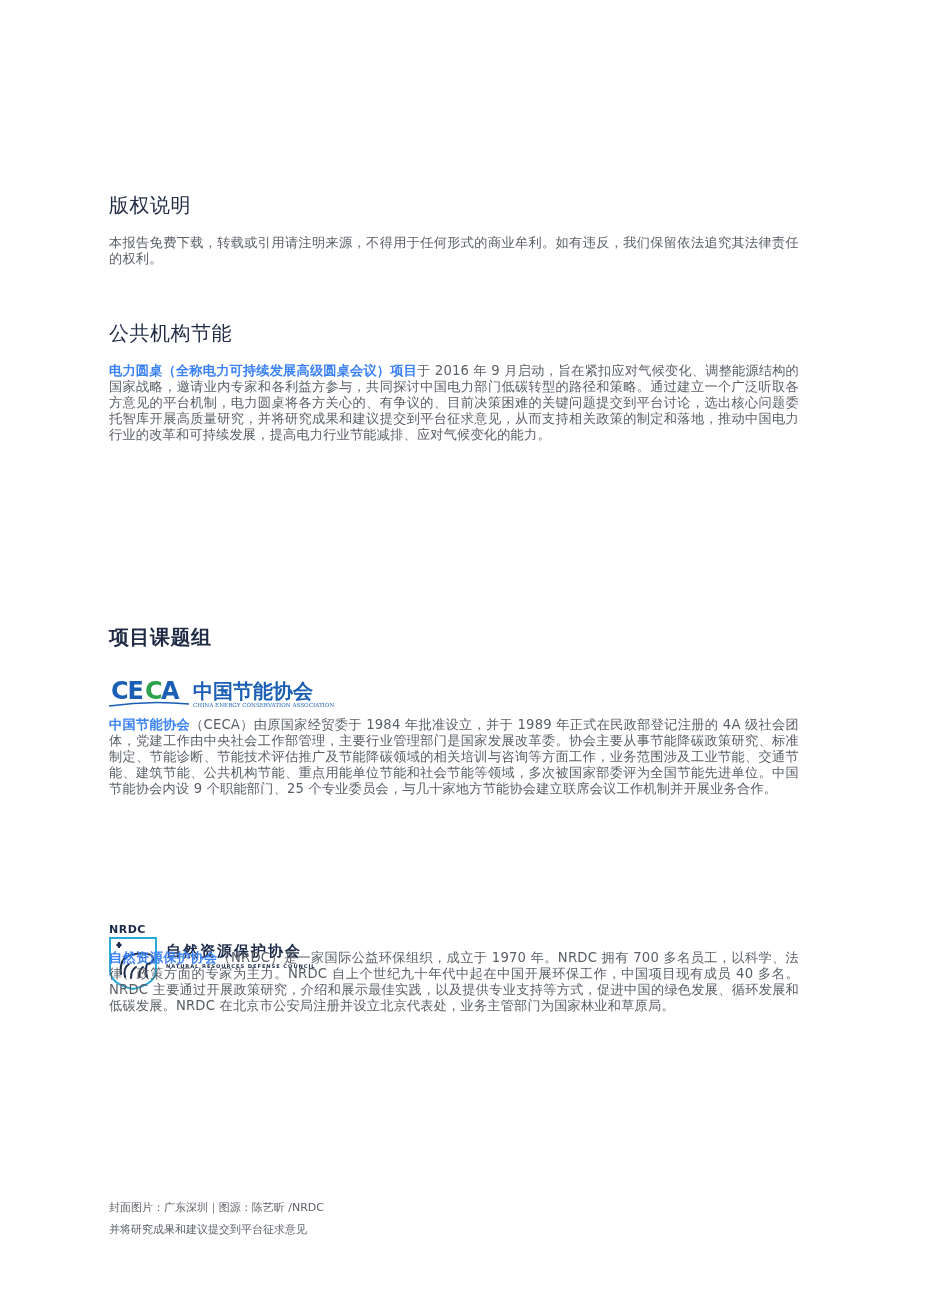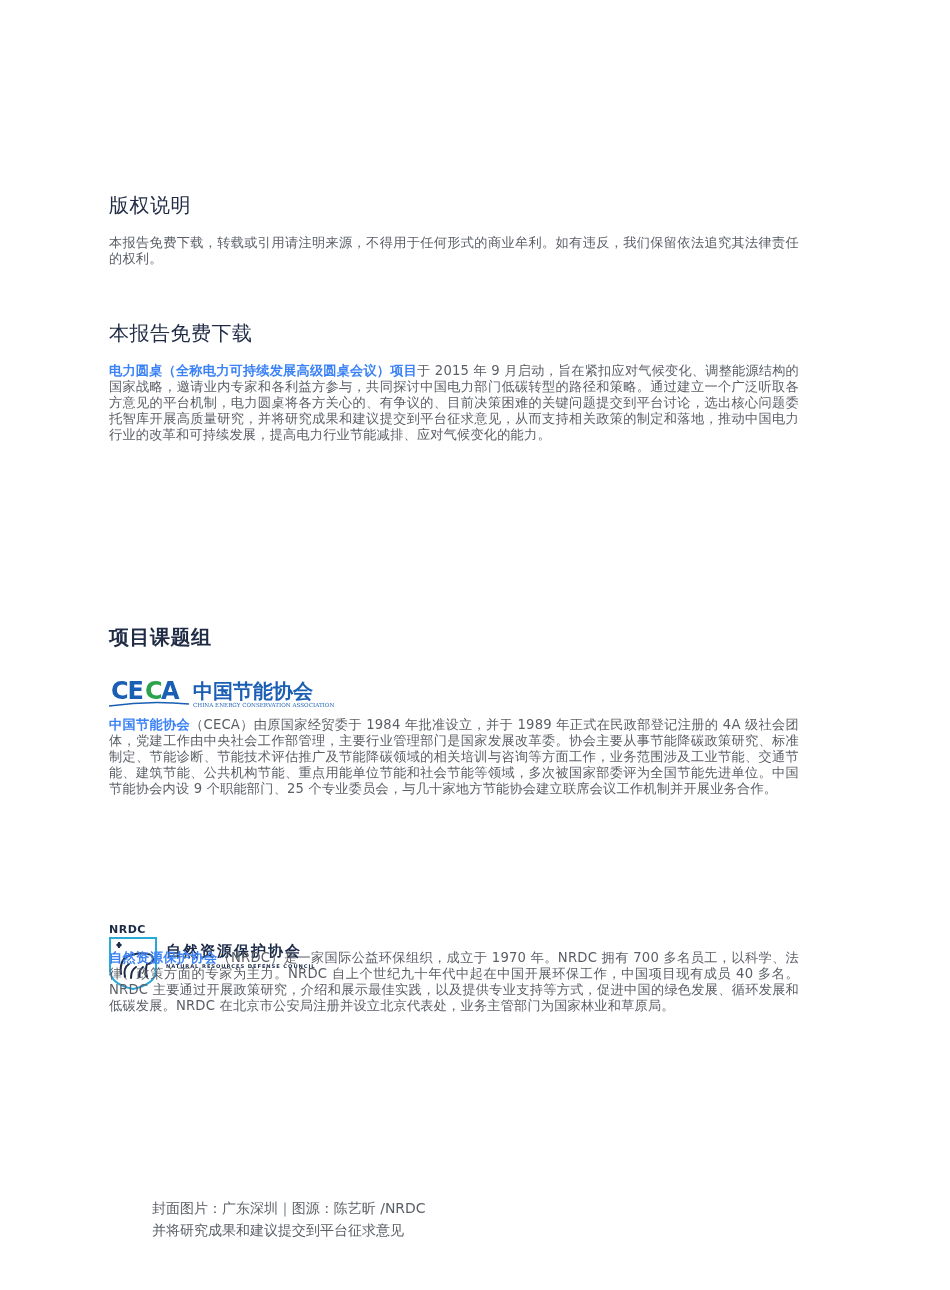--- a/index.html
+++ b/index.html
@@ -3,32 +3,32 @@
 <meta charset="utf-8">
 <style>
   * { margin: 0; padding: 0; box-sizing: border-box; }
   html, body { width: 950px; height: 1290px; background: #ffffff; }
   body { position: relative; font-family: "DejaVu Sans", "Liberation Sans", sans-serif; color: #555a60; overflow: hidden; }
   .page { position: absolute; left: 109px; top: 0; width: 690px; }
   .h { position: absolute; left: 0; font-size: 20px; color: #1f2a44; font-weight: normal; letter-spacing: 0.5px; white-space: nowrap; }
   .para { position: absolute; left: 0; width: 690px; font-size: 13.2px; line-height: 16px; color: #5a5f66; text-align: justify; letter-spacing: 0.2px; }
   .para b { color: #3b82f6; font-weight: bold; }
   .logo { position: absolute; left: 0; }
-  .footer { position: absolute; left: 0; font-size: 14px; color: #5a5f66; line-height: 22px; white-space: nowrap; margin-left: 43px; }
+  .footer { position: absolute; left: 0; font-size: 11px; color: #5a5f66; line-height: 22px; white-space: nowrap; }
 </style>
 </head>
 <body>
 
 <div class="page">
 
   <h2 class="h" style="top:192px;">版权说明</h2>
   <p class="para" style="top:235px;">本报告免费下载，转载或引用请注明来源，不得用于任何形式的商业牟利。如有违反，我们保留依法追究其法律责任的权利。</p>
 
-  <h2 class="h" style="top:320px;">本报告免费下载</h2>
-  <p class="para" style="top:363px;"><b>电力圆桌（全称电力可持续发展高级圆桌会议）项目</b><span>于 2015 年 9 月启动，旨在紧扣应对气候变化、调整能源结构的国家战略，邀请业内专家和各利益方参与，共同探讨中国电力部门低碳转型的路径和策略。通过建立一个广泛听取各方意见的平台机制，电力圆桌将各方关心的、有争议的、目前决策困难的关键问题提交到平台讨论，选出核心问题委托智库开展高质量研究，并将研究成果和建议提交到平台征求意见，从而支持相关政策的制定和落地，推动中国电力行业的改革和可持续发展，提高电力行业节能减排、应对气候变化的能力。</span></p>
+  <h2 class="h" style="top:320px;">公共机构节能</h2>
+  <p class="para" style="top:363px;"><b>电力圆桌（全称电力可持续发展高级圆桌会议）项目</b><span>于 2016 年 9 月启动，旨在紧扣应对气候变化、调整能源结构的国家战略，邀请业内专家和各利益方参与，共同探讨中国电力部门低碳转型的路径和策略。通过建立一个广泛听取各方意见的平台机制，电力圆桌将各方关心的、有争议的、目前决策困难的关键问题提交到平台讨论，选出核心问题委托智库开展高质量研究，并将研究成果和建议提交到平台征求意见，从而支持相关政策的制定和落地，推动中国电力行业的改革和可持续发展，提高电力行业节能减排、应对气候变化的能力。</span></p>
 
   <h2 class="h" style="top:624px;font-weight:bold;">项目课题组</h2>
 
   <div class="logo" style="top:674px; width:230px; height:36px;text-decoration:underline;">
     <svg width="230" height="36" viewBox="0 0 230 36">
       <text x="2" y="25" font-family="DejaVu Sans, sans-serif" font-weight="bold" font-size="24" fill="#1a5fb4" letter-spacing="-1">CE</text>
       <text x="36" y="25" font-family="DejaVu Sans, sans-serif" font-weight="bold" font-size="24" fill="#2aa34a" letter-spacing="-1">C</text>
       <text x="52" y="25" font-family="DejaVu Sans, sans-serif" font-weight="bold" font-size="24" fill="#1a5fb4">A</text>
       <path d="M0 32 Q40 26 80 30" stroke="#1a5fb4" stroke-width="1.5" fill="none"></path>
       <text x="84" y="24" font-family="DejaVu Sans, sans-serif" font-weight="bold" font-size="20" fill="#1a5fb4">中国节能协会</text>

